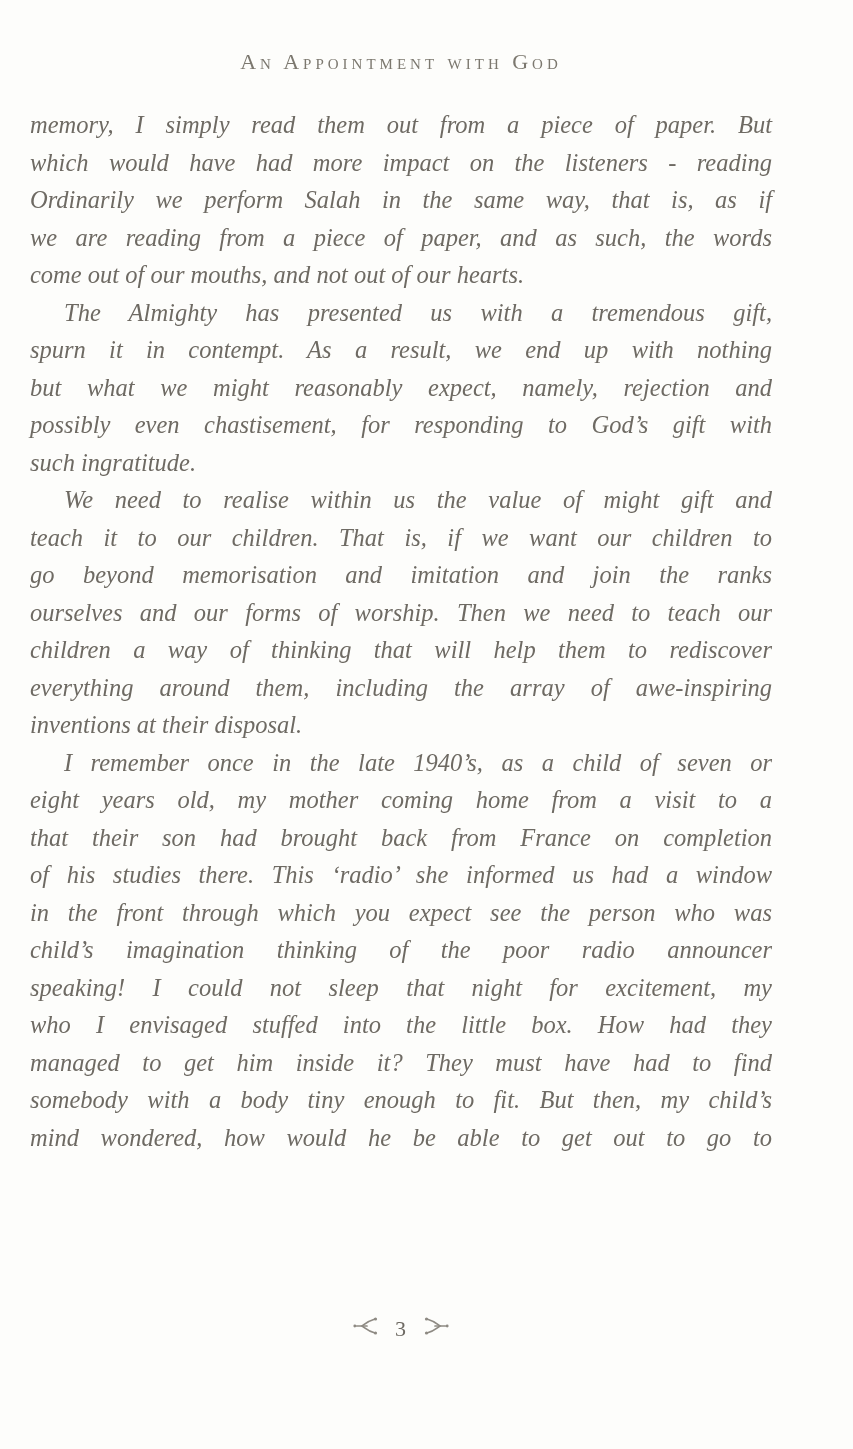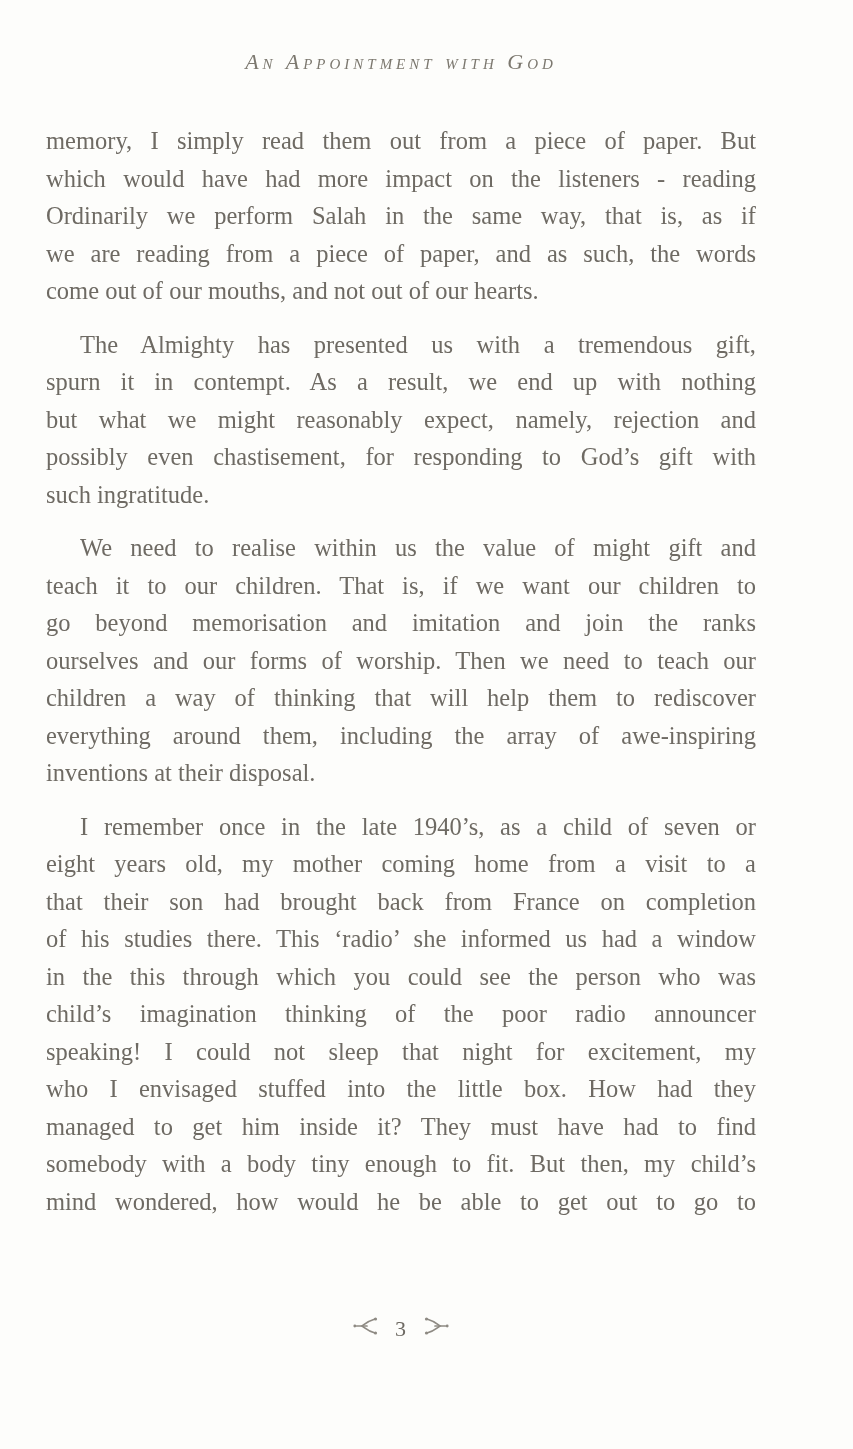--- a/index.html
+++ b/index.html
@@ -20,32 +20,31 @@
   }
   .running-head {
     margin-top: 49px;
     width: 742px;
     margin-left: 30px;
     text-align: center;
     font-variant: small-caps;
     letter-spacing: 4px;
     font-size: 22px;
     color: #7c786f;
-    font-style: italic;
   }
   .text-block {
     position: absolute;
     top: 106px;
     left: 30px;
     width: 742px;
     font-size: 24.5px;
     line-height: 37.5px;
     color: #6e6a63;
   }
-  .para { margin: 16px; }
+  .para { margin: 0; font-style: italic; }
   .line {
     text-align: justify;
     text-align-last: justify;
     white-space: normal;
     height: 37.5px;
     overflow: visible;
   }
   .line.last { text-align-last: left; }
   .line.indent { text-indent: 34px; }
   .footer {
@@ -98,21 +97,21 @@
         <div class="line">ourselves and our forms of worship. Then we need to teach our</div>
         <div class="line">children a way of thinking that will help them to rediscover</div>
         <div class="line">everything around them, including the array of awe-inspiring</div>
         <div class="line last">inventions at their disposal.</div>
       </div>
       <div class="para">
         <div class="line indent">I remember once in the late 1940’s, as a child of seven or</div>
         <div class="line">eight years old, my mother coming home from a visit to a</div>
         <div class="line">that their son had brought back from France on completion</div>
         <div class="line">of his studies there. This ‘radio’ she informed us had a window</div>
-        <div class="line">in the this through which you could see the person who was</div>
+        <div class="line">in the front through which you expect see the person who was</div>
         <div class="line">child’s imagination thinking of the poor radio announcer</div>
         <div class="line">speaking! I could not sleep that night for excitement, my</div>
         <div class="line">who I envisaged stuffed into the little box. How had they</div>
         <div class="line">managed to get him inside it? They must have had to find</div>
         <div class="line">somebody with a body tiny enough to fit. But then, my child’s</div>
         <div class="line">mind wondered, how would he be able to get out to go to</div>
       </div>
     </div>
 
   <div class="footer">

